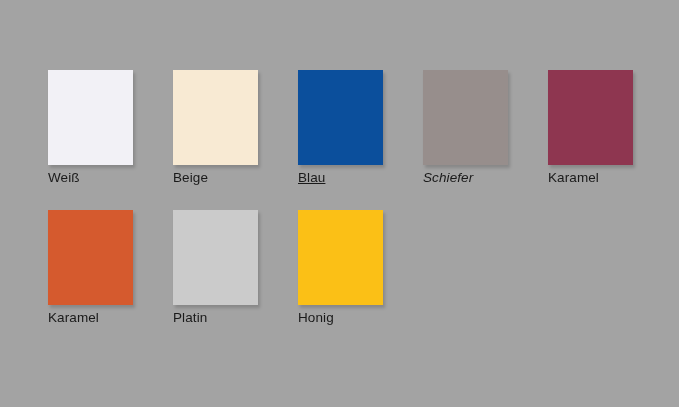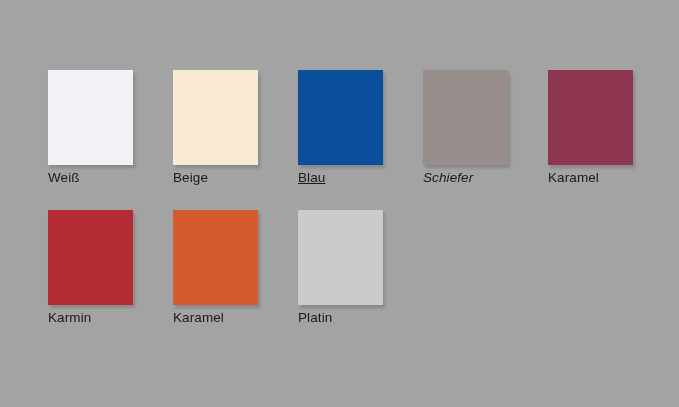--- a/index.html
+++ b/index.html
@@ -79,31 +79,31 @@
     <div class="swatch-cell">
       <div class="swatch-chip" style="background-color: rgb(151, 142, 140);"></div>
       <div class="swatch-label" style="color: rgb(26, 26, 26); font-style: italic;">Schiefer</div>
     </div>
 
     <div class="swatch-cell">
       <div class="swatch-chip" style="background-color: rgb(142, 54, 80);"></div>
       <div class="swatch-label" style="color: rgb(26, 26, 26);">Karamel</div>
     </div>
 
-    <div class="swatch-cell">
-      <div class="swatch-chip" style="background-color: rgb(179, 43, 51);"></div>
-      <div class="swatch-label" style="color: rgb(26, 26, 26);">Karmin</div>
-    </div>
 
     <div class="swatch-cell">
       <div class="swatch-chip" style="background-color: rgb(213, 90, 46);"></div>
       <div class="swatch-label" style="color: rgb(26, 26, 26);">Karamel</div>
     </div>
 
 
     <div class="swatch-cell">
       <div class="swatch-chip" style="background-color: rgb(203, 203, 203);"></div>
       <div class="swatch-label" style="color: rgb(26, 26, 26); text-align: right;">Platin</div>
     </div>
 
+    <div class="swatch-cell">
+      <div class="swatch-chip" style="background-color: rgb(251, 192, 22);"></div>
+      <div class="swatch-label" style="color: rgb(26, 26, 26);">Honig</div>
+    </div>
 
   </div>
 </div>
 
 </body></html>

